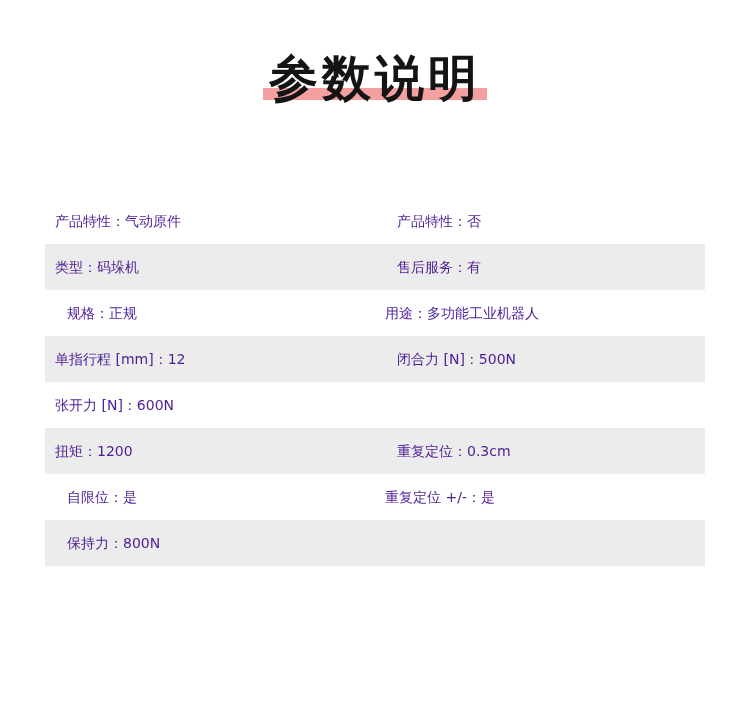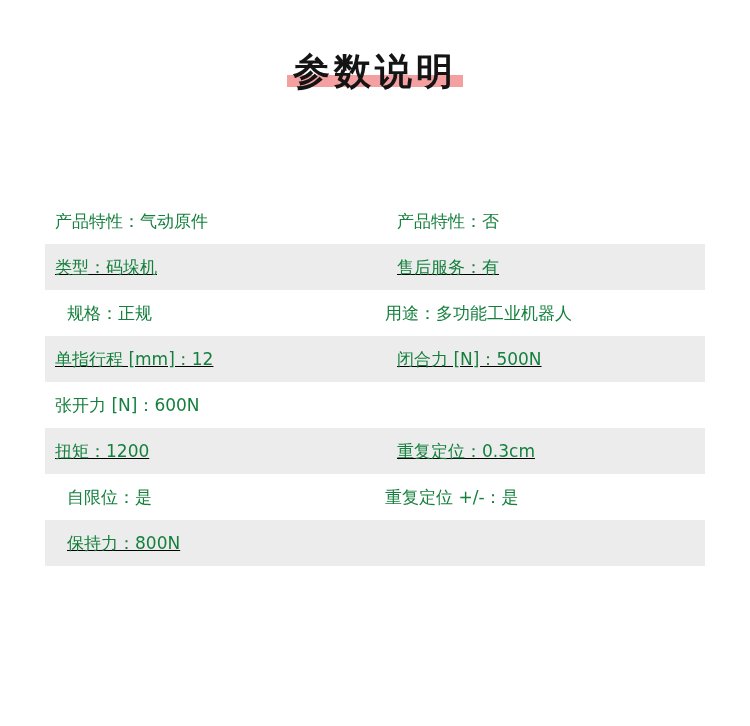--- a/index.html
+++ b/index.html
@@ -35,46 +35,45 @@
     left: -6px;
     right: -6px;
     bottom: 6px;
     height: 12px;
     background: #f4a0a0;
     z-index: 0;
   }
   .title-text {
     position: relative;
     z-index: 1;
-    font-size: 37px;
+    font-size: 49px;
     font-weight: bold;
     color: #141414;
     letter-spacing: 4px;
     line-height: 1.1;
     font-family: "DejaVu Sans", "Liberation Sans", sans-serif;
   }
   .spec-table {
     margin: 88px auto 0 auto;
     width: 660px;
   }
   .spec-row {
     display: flex;
     height: 46px;
     align-items: center;
   }
   .spec-row.odd {
     background: #ffffff;
   }
   .spec-row.even {
     background: #ececec;
-    text-decoration: underline;
   }
   .spec-cell {
-    font-size: 17px;
-    color: #15803d;
+    font-size: 14px;
+    color: #4c1d95;
     line-height: 46px;
     white-space: nowrap;
     overflow: hidden;
     font-family: "DejaVu Sans", "Liberation Sans", sans-serif;
   }
   .spec-cell.left {
     width: 330px;
     padding-left: 10px;
     box-sizing: border-box;
   }

